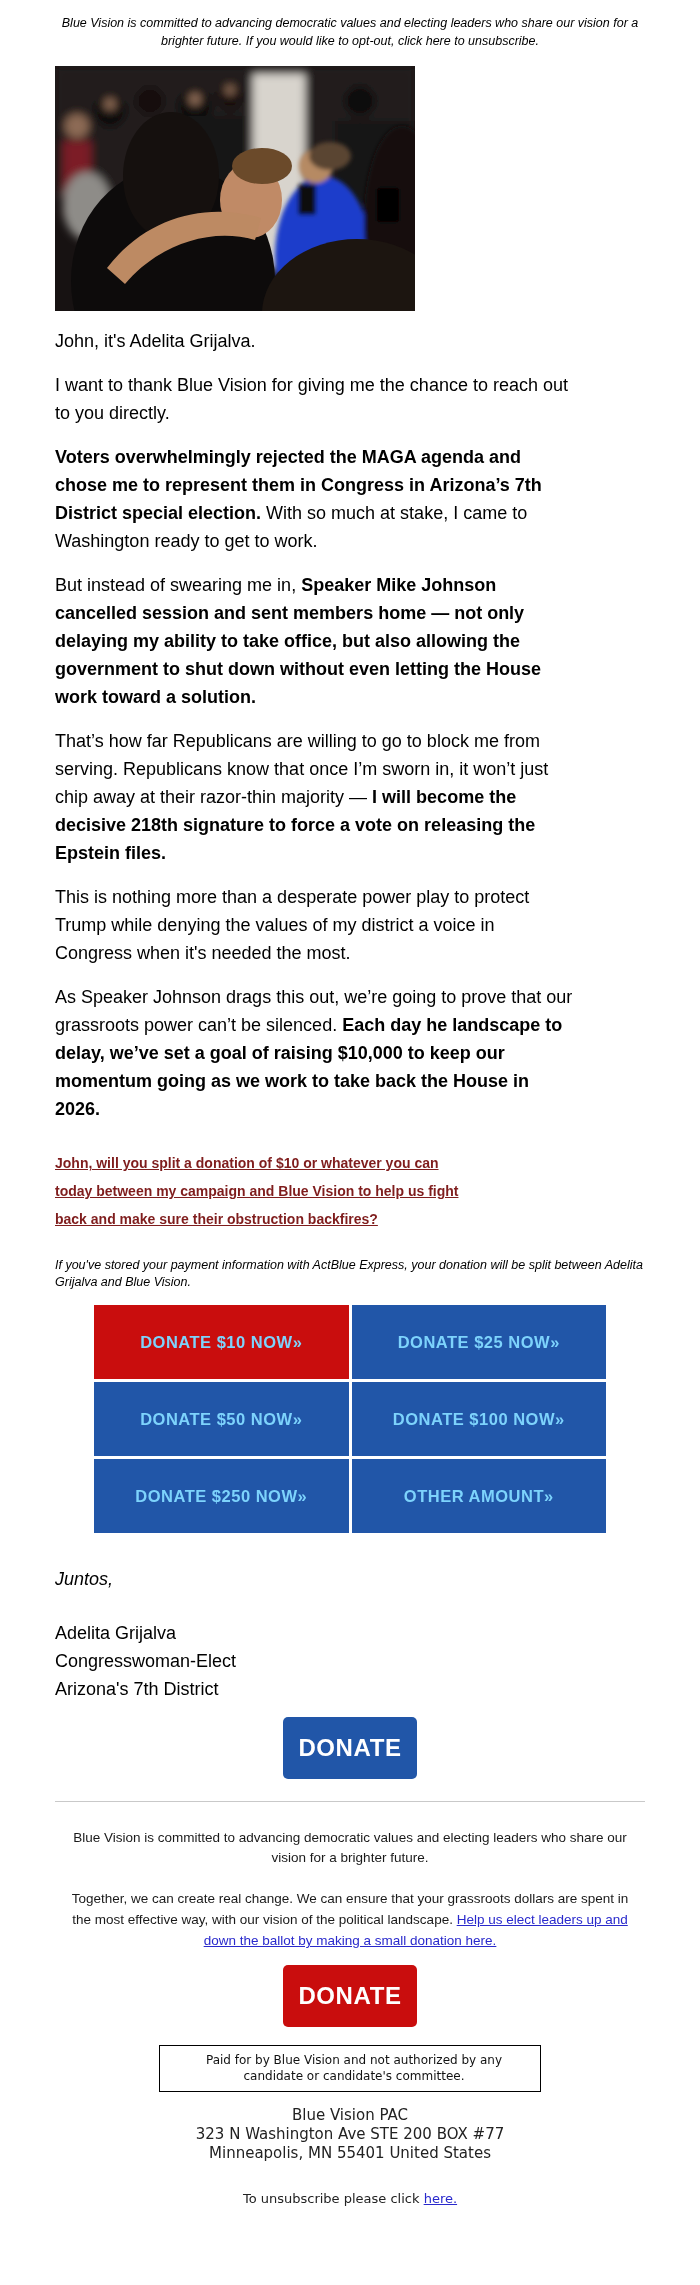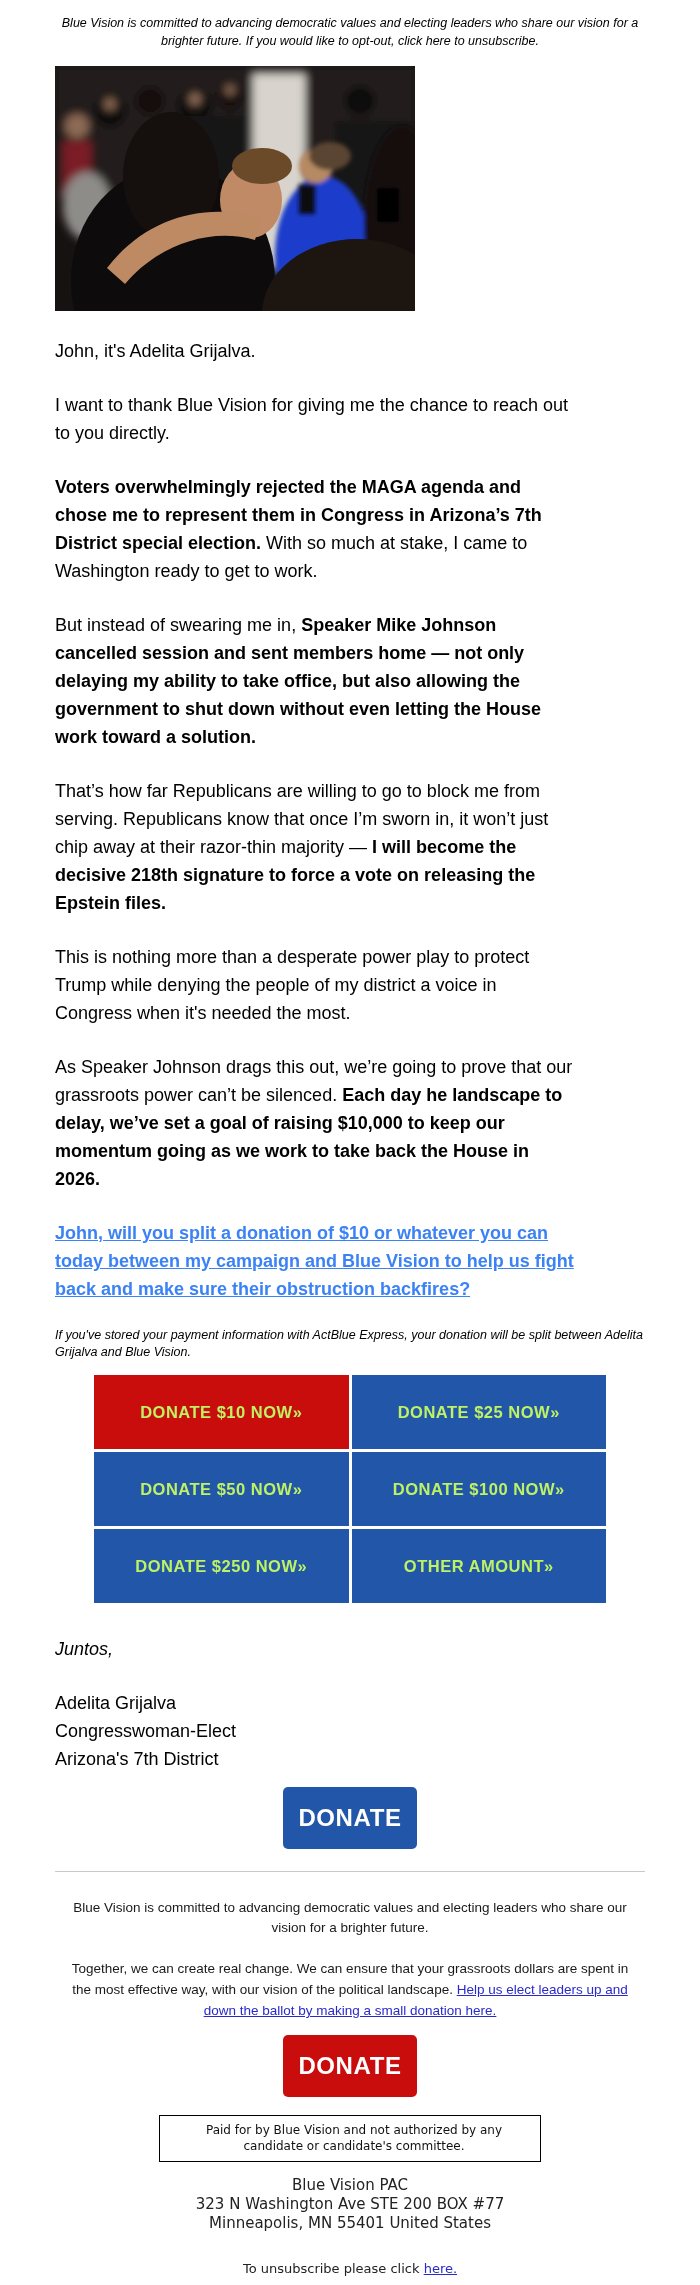--- a/index.html
+++ b/index.html
@@ -1,26 +1,26 @@
 <!DOCTYPE html>
 <html><head>
 <meta charset="utf-8">
 <style>
   html,body{margin:0;padding:0;background:#ffffff;}
   body{width:700px;height:2285px;overflow:hidden;color:#000;font-family:"Liberation Sans",sans-serif;}
   .container{width:590px;margin:0 auto;padding-top:14px;}
   .header-note{font-style:italic;font-size:12.5px;line-height:18px;text-align:center;color:#000;}
   .photo-wrap{margin-top:16px;}
   .photo-wrap svg{display:block;}
-  .para{font-size:18px;line-height:28px;margin-top:26px;color:#000;}
+  .para{font-size:18px;line-height:28px;margin-top:16px;color:#000;}
   .para .b{font-weight:bold;}
-  .link-para{display:block;margin-top:26px;font-size:18px;line-height:28px;font-weight:bold;color:#3b82f6;text-decoration:underline;cursor:pointer;}
+  .link-para{display:block;margin-top:26px;font-size:14px;line-height:28px;font-weight:bold;color:#7f1d1d;text-decoration:underline;cursor:pointer;}
   .actblue-note{margin-top:24px;font-style:italic;font-size:12.5px;line-height:17px;text-align:left;}
   .grid{width:512px;margin:14px auto 0;display:grid;grid-template-columns:1fr 1fr;gap:3px;}
-  .gbtn{height:74px;display:flex;align-items:center;justify-content:center;background:#2156a8;color:#bef264;font-weight:bold;font-size:16.5px;letter-spacing:.5px;cursor:pointer;}
+  .gbtn{height:74px;display:flex;align-items:center;justify-content:center;background:#2156a8;color:#7dd3fc;font-weight:bold;font-size:16.5px;letter-spacing:.5px;cursor:pointer;}
   .gbtn.red{background:#c90d0d;}
   .signoff{font-size:18px;line-height:28px;}
   .signoff .salutation{margin-top:32px;font-style:italic;}
   .signoff .sigblock{margin-top:26px;}
   .donate-btn{width:134px;height:62px;margin:14px auto 0;border-radius:5px;display:flex;align-items:center;justify-content:center;background:#2156a8;color:#fff;font-weight:bold;font-size:24px;letter-spacing:.6px;cursor:pointer;}
   .donate-btn.red{background:#c90d0d;}
   .divider{border:none;border-top:1px solid #c9c9c9;margin:22px 0 0 0;}
   .footer-mission{margin-top:26px;font-size:13.5px;line-height:20px;text-align:center;color:#1a1a1a;}
   .footer-pitch{margin-top:20px;font-size:13.5px;line-height:21px;text-align:center;color:#1a1a1a;}
   .flink{color:#2929cc;text-decoration:underline;cursor:pointer;}
@@ -111,21 +111,21 @@
   <div class="para">
     <div>That’s how far Republicans are willing to go to block me from</div>
     <div>serving. Republicans know that once I’m sworn in, it won’t just</div>
     <div><span>chip away at their razor-thin majority — </span><span class="b">I will become the</span></div>
     <div><span class="b">decisive 218th signature to force a vote on releasing the</span></div>
     <div><span class="b">Epstein files.</span></div>
   </div>
 
   <div class="para">
     <div>This is nothing more than a desperate power play to protect</div>
-    <div>Trump while denying the people of my district a voice in</div>
+    <div>Trump while denying the values of my district a voice in</div>
     <div>Congress when it's needed the most.</div>
   </div>
 
   <div class="para">
     <div>As Speaker Johnson drags this out, we’re going to prove that our</div>
     <div><span>grassroots power can’t be silenced. </span><span class="b">Each day he landscape to</span></div>
     <div><span class="b">delay, we’ve set a goal of raising $10,000 to keep our</span></div>
     <div><span class="b">momentum going as we work to take back the House in</span></div>
     <div><span class="b">2026.</span></div>
   </div>

